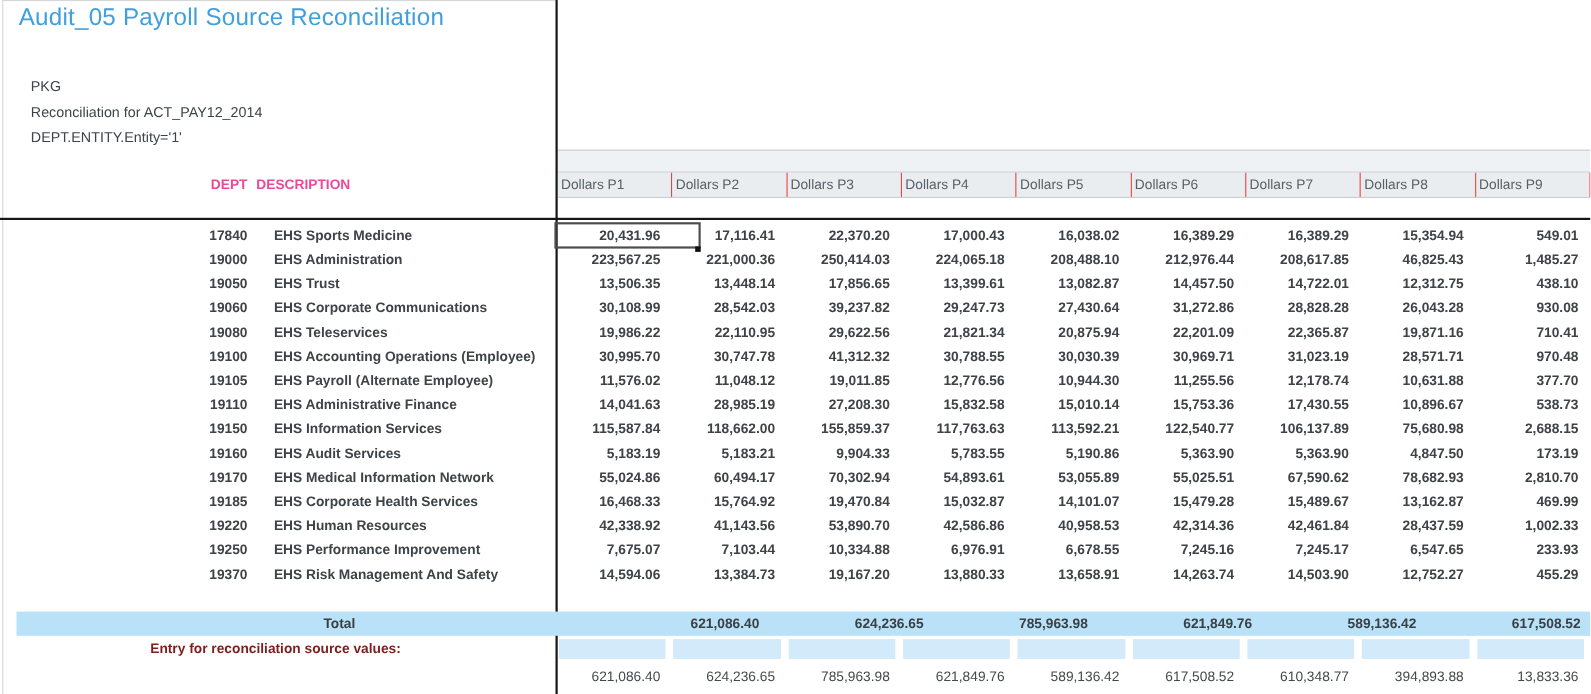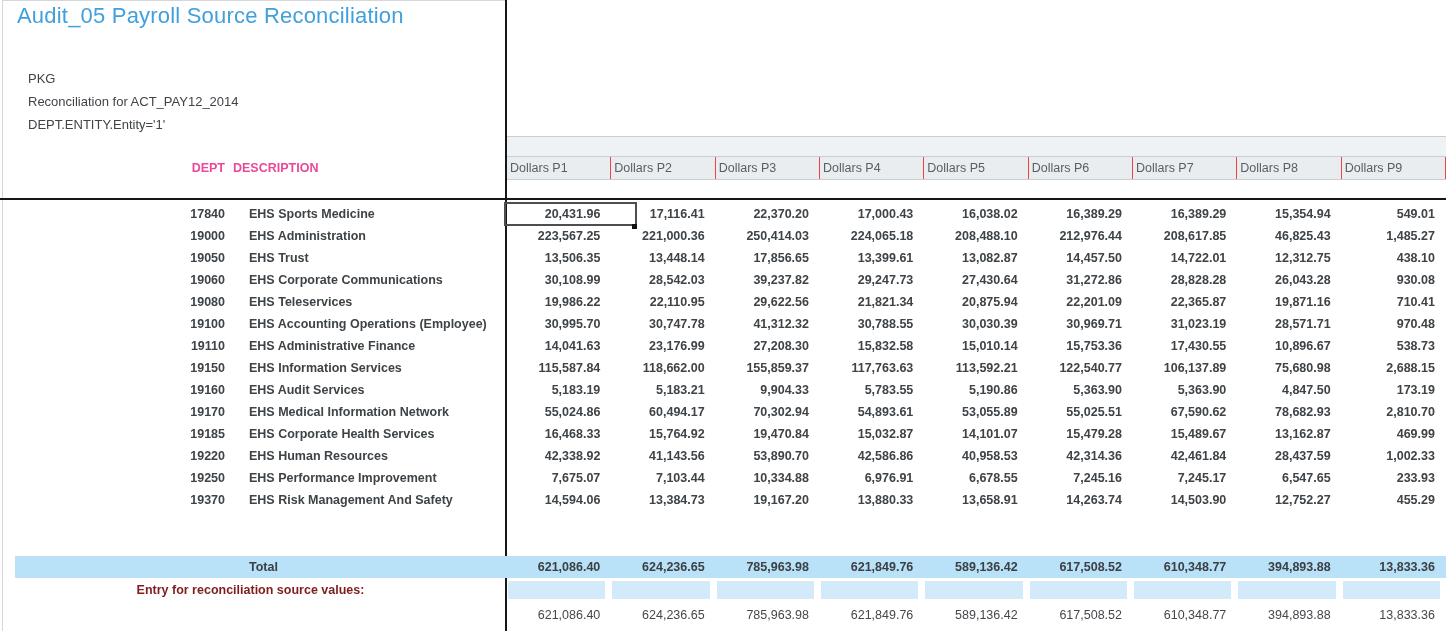--- a/index.html
+++ b/index.html
@@ -54,21 +54,21 @@
 
   .rows { position:absolute; left:0; top:203px; width:1446px;font-weight:bold; }
 
   .sel {
     position:absolute; left:504px; top:202px; width:133px; height:24px;
     border:2px solid #4e4e4e; pointer-events:none;
   }
   .sel .handle { position:absolute; right:-2px; bottom:-5px; width:5px; height:5px; background:#111; }
 
   .total-band { position:absolute; left:15px; top:556px; width:1431px; height:22px; background:var(--band-total,#b9e1f7); }
-  .total-row  { position:absolute; left:0; top:556px; width:1446px; font-weight:bold; color:#3b4044; }
+  .total-row  { position:absolute; left:0; top:556px; width:1446px; font-weight:bold; color:#3b4044;gap:45px; }
 
   .entry-label-row {
     position:absolute; left:0; top:580px; width:501px; height:20px;
     text-align:center; font-weight:bold; font-size:12.5px; line-height:20px;
     color:#7f1d1d; white-space:nowrap;
   }
   .entry-cells {
     position:absolute; left:507px; top:581px; width:939px; height:18px;
     display:grid; grid-template-columns:repeat(9,1fr);
   }
@@ -185,24 +185,37 @@
         <div class="cell val">30,747.78</div>
         <div class="cell val">41,312.32</div>
         <div class="cell val">30,788.55</div>
         <div class="cell val">30,030.39</div>
         <div class="cell val">30,969.71</div>
         <div class="cell val">31,023.19</div>
         <div class="cell val">28,571.71</div>
         <div class="cell val">970.48</div>
       </div>
       <div class="grid-row">
+        <div class="cell dept">19105</div>
+        <div class="cell desc">EHS Payroll (Alternate Employee)</div>
+        <div class="cell val">11,576.02</div>
+        <div class="cell val">11,048.12</div>
+        <div class="cell val">19,011.85</div>
+        <div class="cell val">12,776.56</div>
+        <div class="cell val">10,944.30</div>
+        <div class="cell val">11,255.56</div>
+        <div class="cell val">12,178.74</div>
+        <div class="cell val">10,631.88</div>
+        <div class="cell val">377.70</div>
+      </div>
+      <div class="grid-row">
         <div class="cell dept">19110</div>
         <div class="cell desc">EHS Administrative Finance</div>
         <div class="cell val">14,041.63</div>
-        <div class="cell val">23,176.99</div>
+        <div class="cell val">28,985.19</div>
         <div class="cell val">27,208.30</div>
         <div class="cell val">15,832.58</div>
         <div class="cell val">15,010.14</div>
         <div class="cell val">15,753.36</div>
         <div class="cell val">17,430.55</div>
         <div class="cell val">10,896.67</div>
         <div class="cell val">538.73</div>
       </div>
       <div class="grid-row">
         <div class="cell dept">19150</div>

